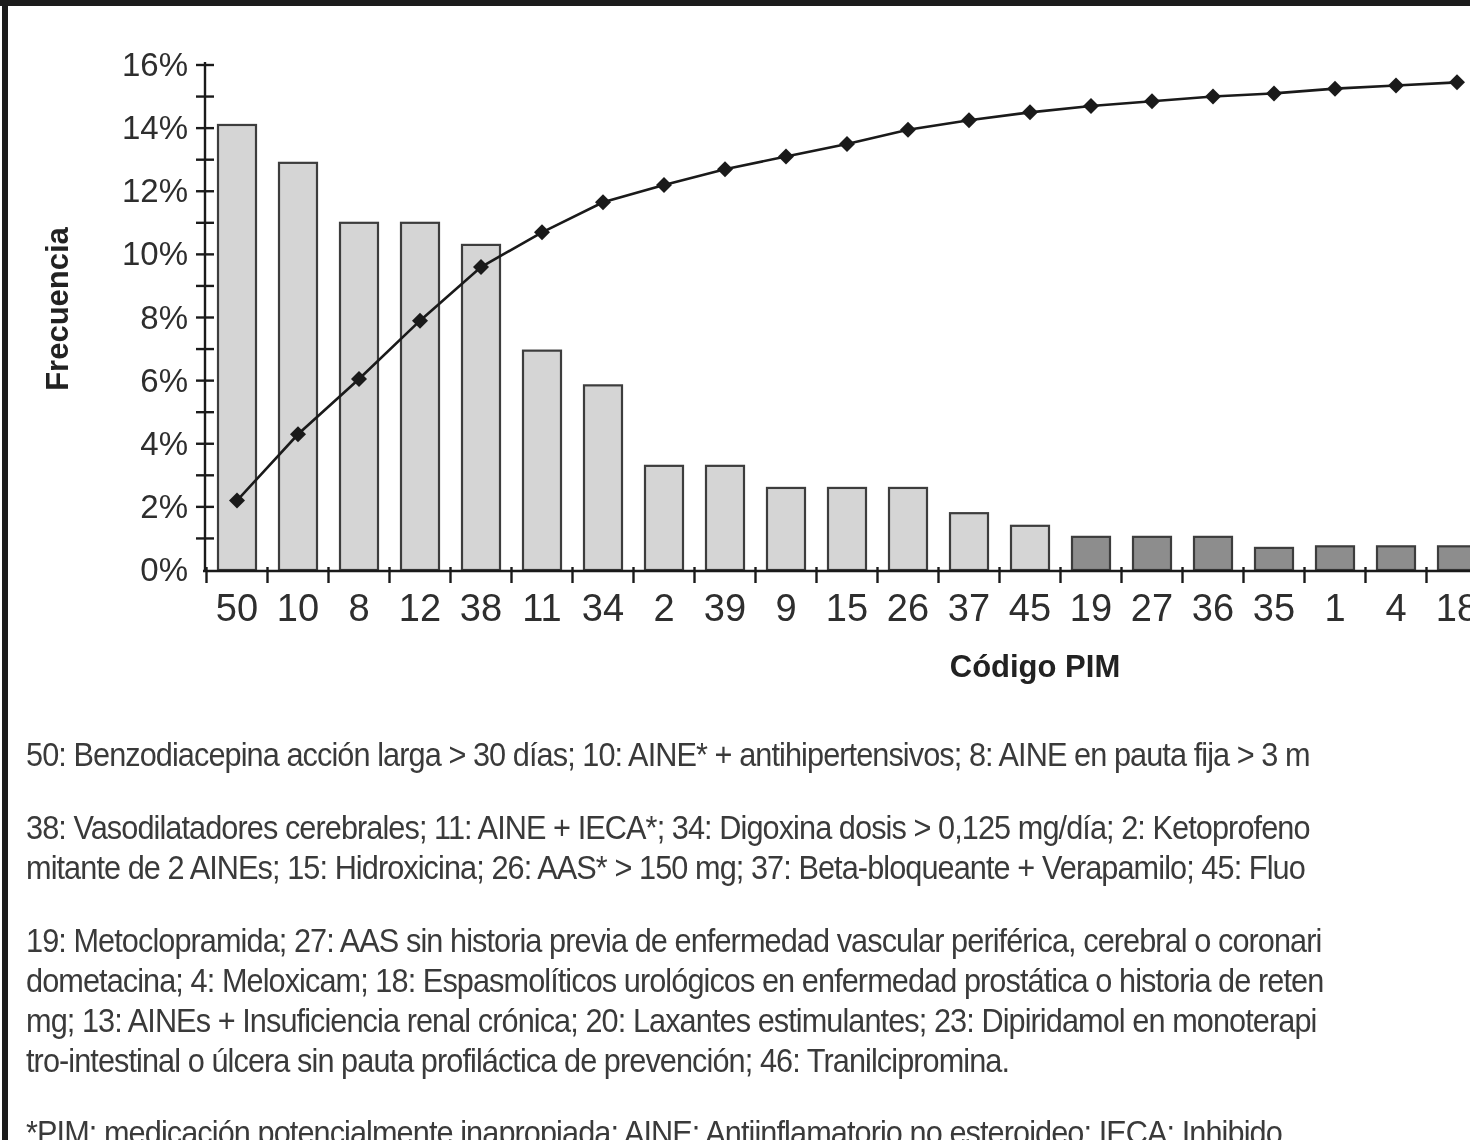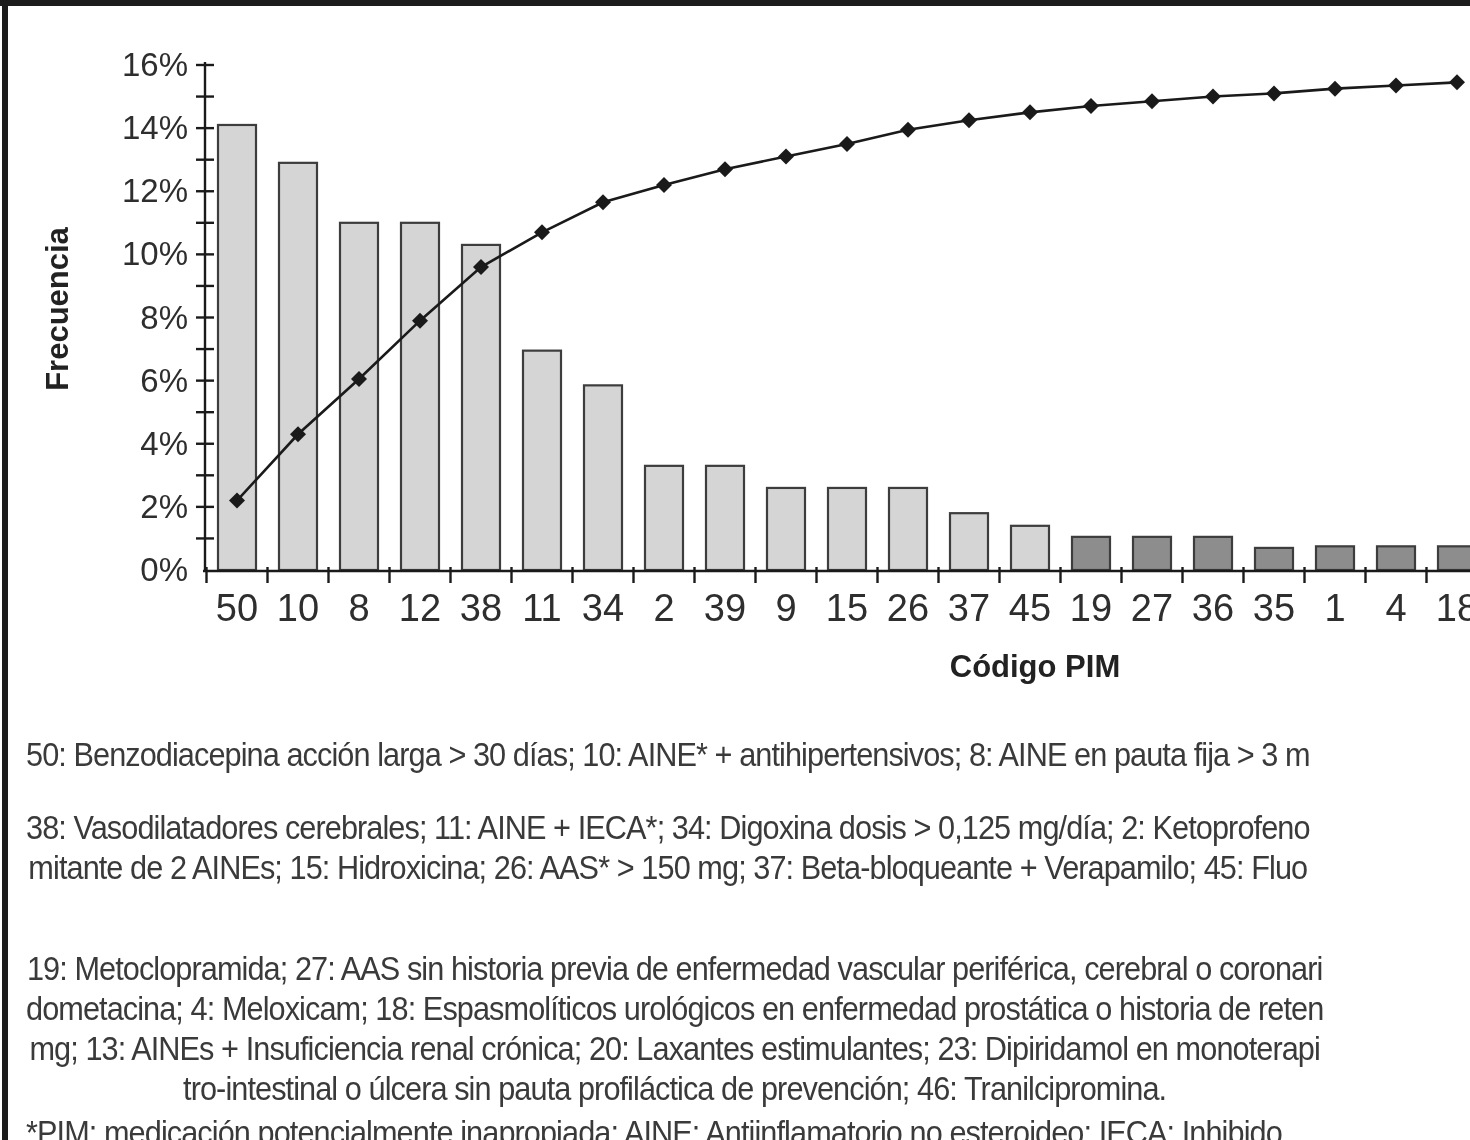--- a/index.html
+++ b/index.html
@@ -8,21 +8,21 @@
     background:#ffffff;font-family:"Liberation Sans",sans-serif;
   }
   .frame-top{position:absolute;left:0;top:0;width:1470px;height:6px;background:#1c1c1c;}
   .frame-left{position:absolute;left:2px;top:0;width:6px;height:1140px;background:#1c1c1c;}
   #chart-svg{position:absolute;left:0;top:0;}
   .note-line{
     position:absolute;left:26px;white-space:nowrap;
     font-size:33px;line-height:40px;letter-spacing:-1px;color:#3a3a3a;
     transform:scaleX(0.93);transform-origin:0 0;
   }
-  .note-block{position:absolute;left:26px;text-align:center;}
+  .note-block{position:absolute;left:26px;}
   .note-block .inner-line{
     white-space:nowrap;font-size:33px;line-height:40px;letter-spacing:-1px;color:#3a3a3a;
     transform:scaleX(0.93);transform-origin:0 0;
   }
 </style>
 </head>
 <body>
 
 <div class="frame-top"></div>
 <div class="frame-left"></div>
@@ -155,20 +155,20 @@
     <text x="1035" y="677" text-anchor="middle" font-size="31" font-weight="bold" fill="#222222">Código PIM</text>
   </svg>
 
 <div class="note-line" style="top:735px">50: Benzodiacepina acción larga &gt; 30 días; 10: AINE* + antihipertensivos; 8: AINE en pauta fija &gt; 3 m</div>
 
 <div class="note-block" style="top:808px">
   <div class="inner-line">38: Vasodilatadores cerebrales; 11: AINE + IECA*; 34: Digoxina dosis &gt; 0,125 mg/día; 2: Ketoprofeno</div>
   <div class="inner-line">mitante de 2 AINEs; 15: Hidroxicina; 26: AAS* &gt; 150 mg; 37: Beta-bloqueante + Verapamilo; 45: Fluo</div>
 </div>
 
-<div class="note-block" style="top:949px">
+<div class="note-block" style="top:921px">
   <div class="inner-line">19: Metoclopramida; 27: AAS sin historia previa de enfermedad vascular periférica, cerebral o coronari</div>
   <div class="inner-line">dometacina; 4: Meloxicam; 18: Espasmolíticos urológicos en enfermedad prostática o historia de reten</div>
   <div class="inner-line">mg; 13: AINEs + Insuficiencia renal crónica; 20: Laxantes estimulantes; 23: Dipiridamol en monoterapi</div>
   <div class="inner-line">tro-intestinal o úlcera sin pauta profiláctica de prevención; 46: Tranilcipromina.</div>
 </div>
 
 <div class="note-line" style="top:1113px">*PIM: medicación potencialmente inapropiada; AINE: Antiinflamatorio no esteroideo; IECA: Inhibido</div>
 
 </body></html>

